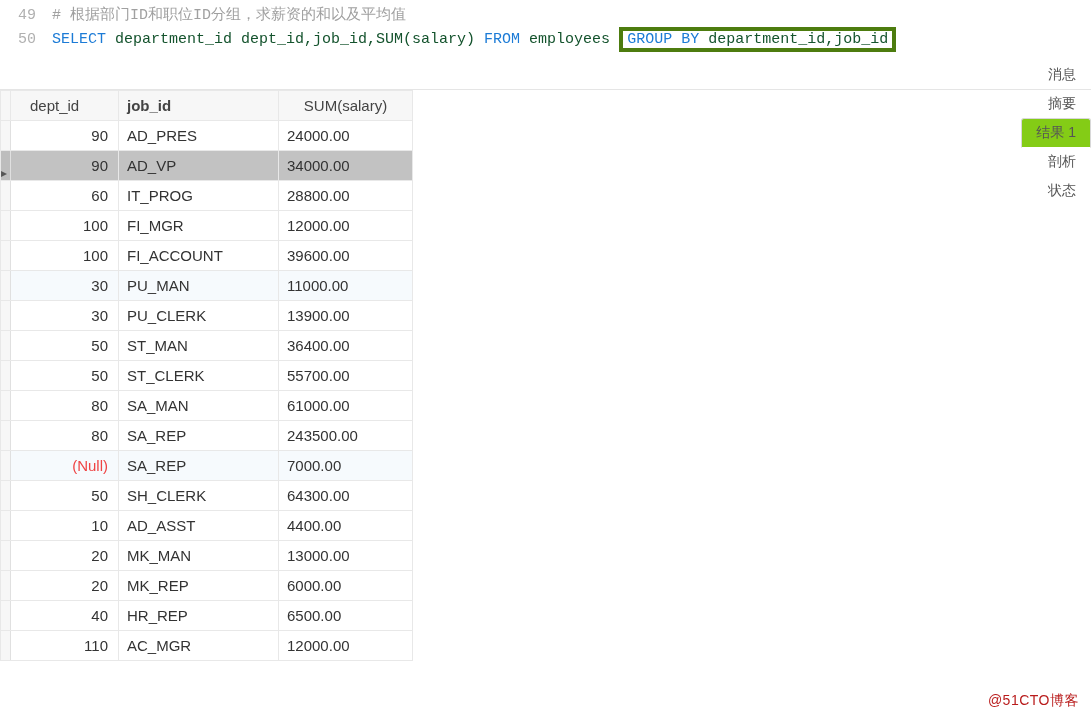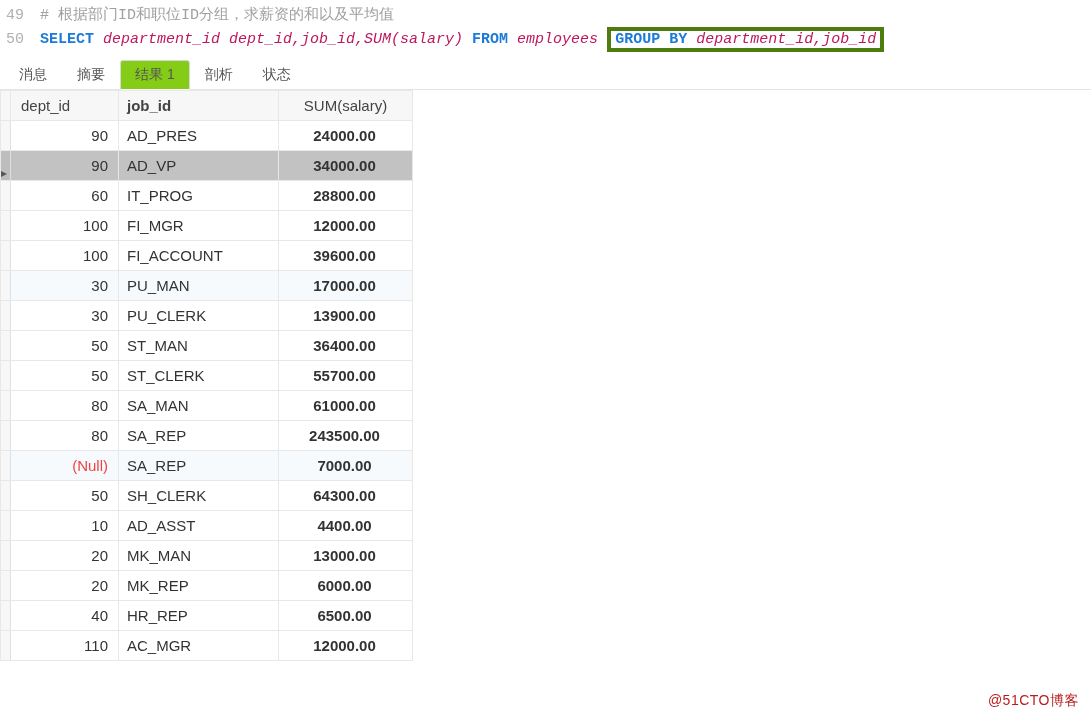--- a/index.html
+++ b/index.html
@@ -15,44 +15,46 @@
     }
     .code-area {
       padding: 4px 0 8px 0;
       font-family: Consolas, "Courier New", monospace;
       font-size: 15px;
       line-height: 24px;
     }
     .code-line {
       display: flex;
       align-items: flex-start;
+      margin-left: 12px;
     }
     .line-num {
       width: 40px;
       text-align: right;
       color: #b0b0b0;
       padding-right: 16px;
       user-select: none;
     }
     .code-content {
       white-space: pre;
     }
     .cmt { color: #a0a0a0; }
-    .kw { color: #1c7bd6; font-weight: 700; }
-    .plain { color: #be185d; font-style: italic; }
+    .kw { color: #1c7bd6; font-weight: 400; }
+    .plain { color: #14532d; }
     .boxed {
       border: 4px solid #4d7c0f;
       padding: 0 4px;
     }
     .tabs {
       display: flex;
       border-bottom: 1px solid #e5e5e5;
       padding-left: 4px;
       align-items: flex-end;
       height: 30px;
+      flex-direction: column;
     }
     .tab {
       padding: 5px 14px 5px 14px;
       color: #555;
       cursor: pointer;
       border: 1px solid transparent;
       border-bottom: none;
       font-size: 14px;
       position: relative;
     }
@@ -74,31 +76,31 @@
       font-size: 15px;
       vertical-align: middle;
     }
     .grid th {
       background: #f7f7f7;
       color: #444;
       font-weight: normal;
       text-align: left;
       position: relative;
     }
-    .grid th.col-dept { width: 108px; padding-left: 10px; }
+    .grid th.col-dept { width: 108px; padding-left: 19px; }
     .grid th.col-job  { width: 160px; font-weight: bold; }
     .grid th.col-sum  { width: 134px; text-align: center; }
     .grid td.gutter {
       width: 10px;
       background: #f7f7f7;
       padding: 0;
       border-right: 1px solid #e0e0e0;
     }
     .grid td.dept { text-align: right; padding-right: 10px; }
-    .grid td.sum  { text-align: center; padding-right: 10px; font-weight: bold; }
+    .grid td.sum  { text-align: left; padding-right: 10px; }
     .grid td.job  { text-align: left; }
     .grid tr.sel td { background: #c2c2c2; }
     .grid tr.sel td.gutter { background: #bdbdbd; }
     .grid tr.alt td { background: #f6fafd; }
     .grid tr.alt td.gutter { background: #f7f7f7; }
     .null-val { color: #ef4444; }
     .row-marker {
       position: absolute;
       left: -2px;
       width: 12px;
@@ -181,21 +183,21 @@
       <tr>
         <td class="gutter"></td>
         <td class="dept">100</td>
         <td class="job">FI_ACCOUNT</td>
         <td class="sum">39600.00</td>
       </tr>
       <tr class="alt">
         <td class="gutter"></td>
         <td class="dept">30</td>
         <td class="job">PU_MAN</td>
-        <td class="sum">17000.00</td>
+        <td class="sum">11000.00</td>
       </tr>
       <tr>
         <td class="gutter"></td>
         <td class="dept">30</td>
         <td class="job">PU_CLERK</td>
         <td class="sum">13900.00</td>
       </tr>
       <tr>
         <td class="gutter"></td>
         <td class="dept">50</td>

